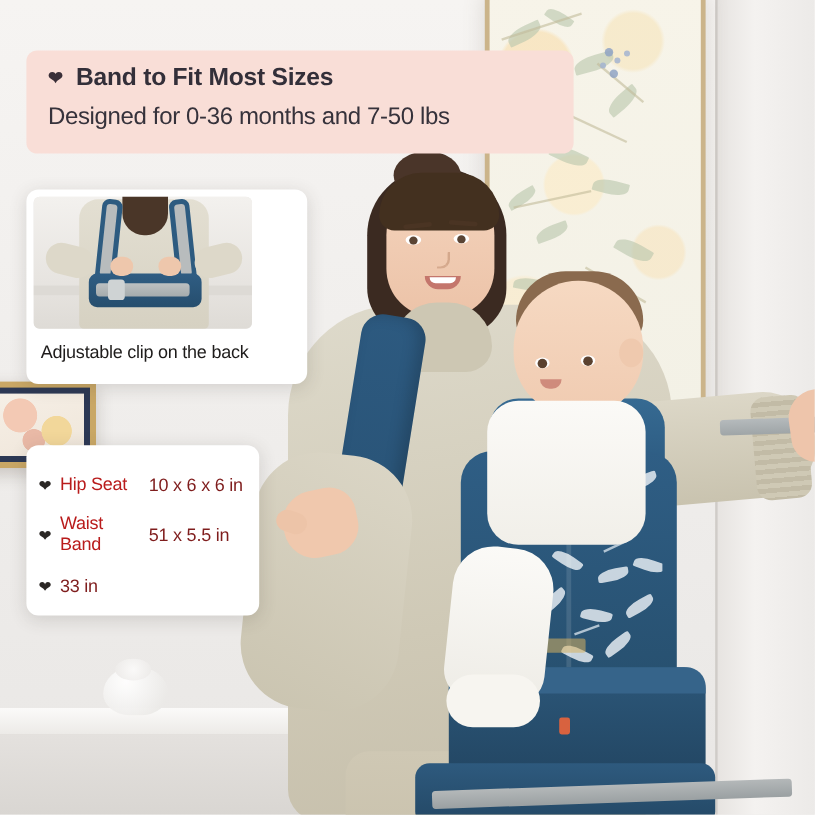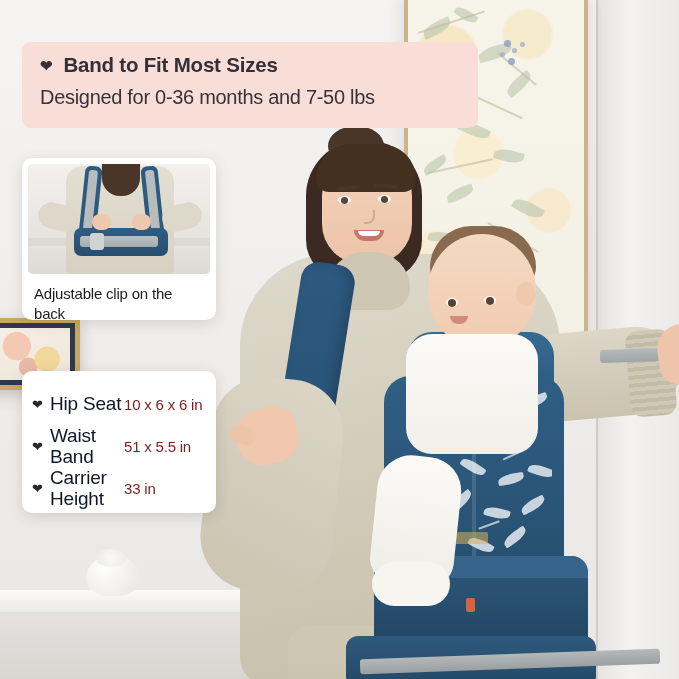--- a/index.html
+++ b/index.html
@@ -96,39 +96,39 @@
   .baby-leg{position:absolute;left:178px;top:330px;width:84px;height:130px;background:linear-gradient(180deg,#fbfaf7,#eeece6);border-radius:34px 34px 26px 26px;transform:rotate(6deg);}
   .baby-foot{position:absolute;left:176px;top:436px;width:78px;height:44px;background:#f7f5f0;border-radius:22px;}
 
   
   .banner{position:absolute;left:22px;top:42px;width:456px;height:86px;background:#f9ded7;border-radius:9px;box-sizing:border-box;padding:11px 20px 0 18px;}
   .banner-title{display:flex;align-items:center;gap:11px;font-size:20.5px;font-weight:bold;color:#332f39;letter-spacing:-.2px;}
   .heart{color:#3a2f38;font-size:15px;line-height:1;}
   .banner-sub{margin-top:9px;font-size:20px;color:#36323b;letter-spacing:-.3px;}
 
   .card{position:absolute;background:#fff;border-radius:10px;box-shadow:0 3px 14px rgba(60,55,50,.16);}
-  .photo-card{left:22px;top:158px;width:194px;height:162px;padding:6px 6px 0 6px;box-sizing:border-box;}
+  .photo-card{left:22px;top:158px;width:234px;height:162px;padding:6px 6px 0 6px;box-sizing:border-box;}
   .photo-frame{position:relative;width:182px;height:110px;border-radius:5px;overflow:hidden;background:#e9e7e3;}
   .pc-wall{position:absolute;inset:0;background:linear-gradient(180deg,#f3f1ee,#e6e3df 70%,#dedbd6);}
   .pc-rail{position:absolute;left:0;top:74px;width:100%;height:8px;background:#dddad5;}
   .pc-body{position:absolute;left:38px;top:2px;width:108px;height:108px;background:linear-gradient(180deg,#e3dfd2,#d6d1c2);border-radius:16px 16px 4px 4px;}
   .pc-hair{position:absolute;left:74px;top:-2px;width:38px;height:34px;background:#4a3628;border-radius:0 0 18px 18px;}
   .pc-strap{position:absolute;width:17px;height:72px;background:#2d5b80;border-radius:6px;}
   .pc-web{position:absolute;width:9px;height:60px;background:#b8bcbd;border-radius:3px;}
   .pc-belt{position:absolute;left:46px;top:64px;width:94px;height:28px;background:linear-gradient(180deg,#2f5d83,#264e6e);border-radius:7px;}
   .pc-beltweb{position:absolute;left:52px;top:72px;width:78px;height:11px;background:linear-gradient(180deg,#bcc0c1,#a5abad);border-radius:3px;}
   .pc-buckle{position:absolute;left:62px;top:69px;width:14px;height:17px;background:#cfd3d4;border-radius:3px;}
   .pc-hand{position:absolute;width:19px;height:16px;background:#eec7ac;border-radius:8px;}
   .pc-arm{position:absolute;width:40px;height:26px;background:#ddd8c9;border-radius:13px;}
   .photo-cap{padding:10px 6px 0 6px;font-size:15px;line-height:1.32;color:#1e1c1b;letter-spacing:-.2px;}
 
   .spec-card{left:22px;top:371px;width:194px;height:142px;padding:12px 10px 0 10px;box-sizing:border-box;}
   .spec-row{display:flex;align-items:center;height:42px;}
   .spec-bullet{width:18px;flex:0 0 18px;font-size:13px;color:#2a2624;line-height:1;}
-  .spec-label{flex:0 0 74px;font-size:19px;line-height:1.12;color:#0f172a;letter-spacing:-.2px;}
+  .spec-label{flex:0 0 74px;font-size:15px;line-height:1.12;color:#b91c1c;letter-spacing:-.2px;}
   .spec-val{font-size:15px;color:#7f1d1d;letter-spacing:-.2px;}
 </style>
 </head>
 <body>
 
 <div class="stage">
 
   <div class="room">
     <div class="wall-right"></div>
     <div class="wall-seam"></div>
@@ -308,18 +308,17 @@
       <span class="spec-label">Hip Seat</span>
       <span class="spec-val">10 x 6 x 6 in</span>
     </div>
     <div class="spec-row">
       <span class="spec-bullet">❤</span>
       <span class="spec-label">Waist Band</span>
       <span class="spec-val">51 x 5.5 in</span>
     </div>
     <div class="spec-row">
       <span class="spec-bullet">❤</span>
-      <span class="spec-label">Carrier Height</span>
       <span class="spec-val">33 in</span>
     </div>
   </div>
 
 </div>
 
 </body></html>

